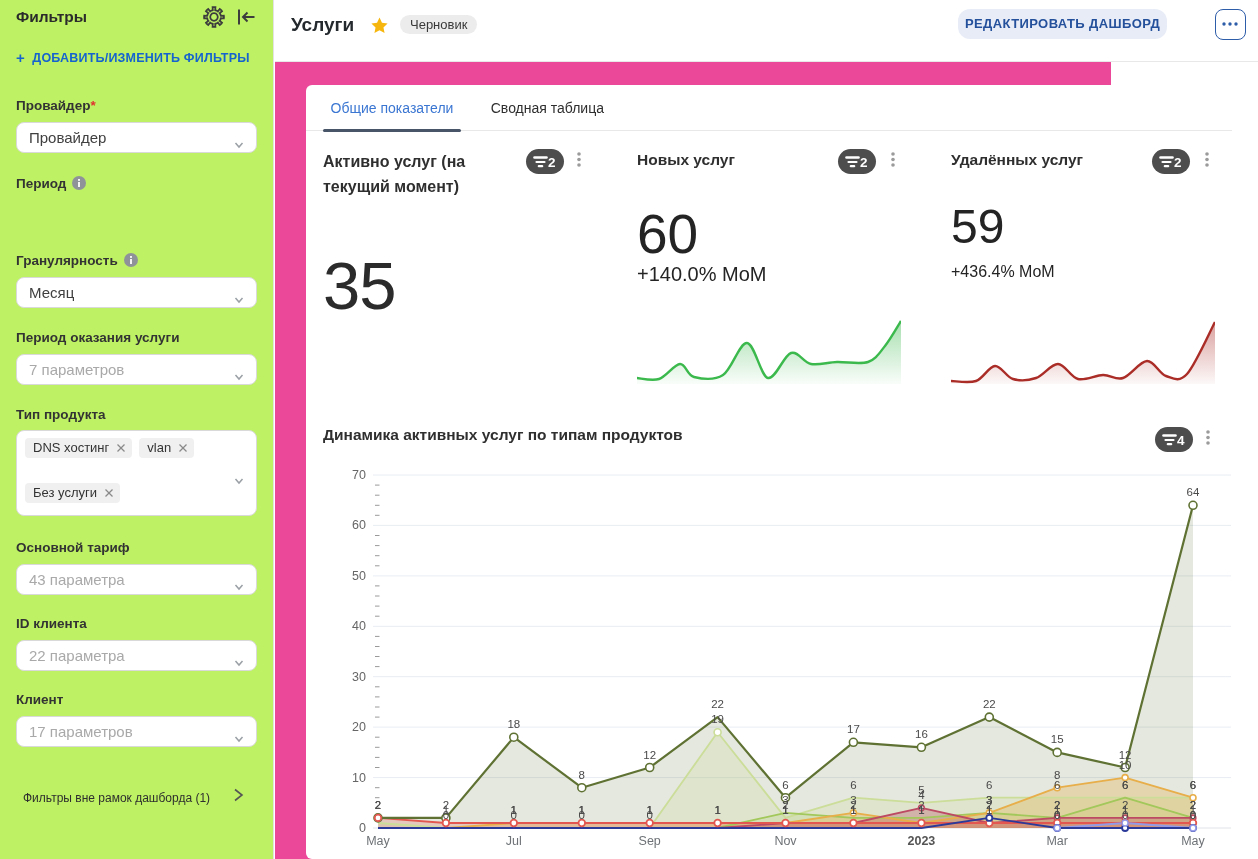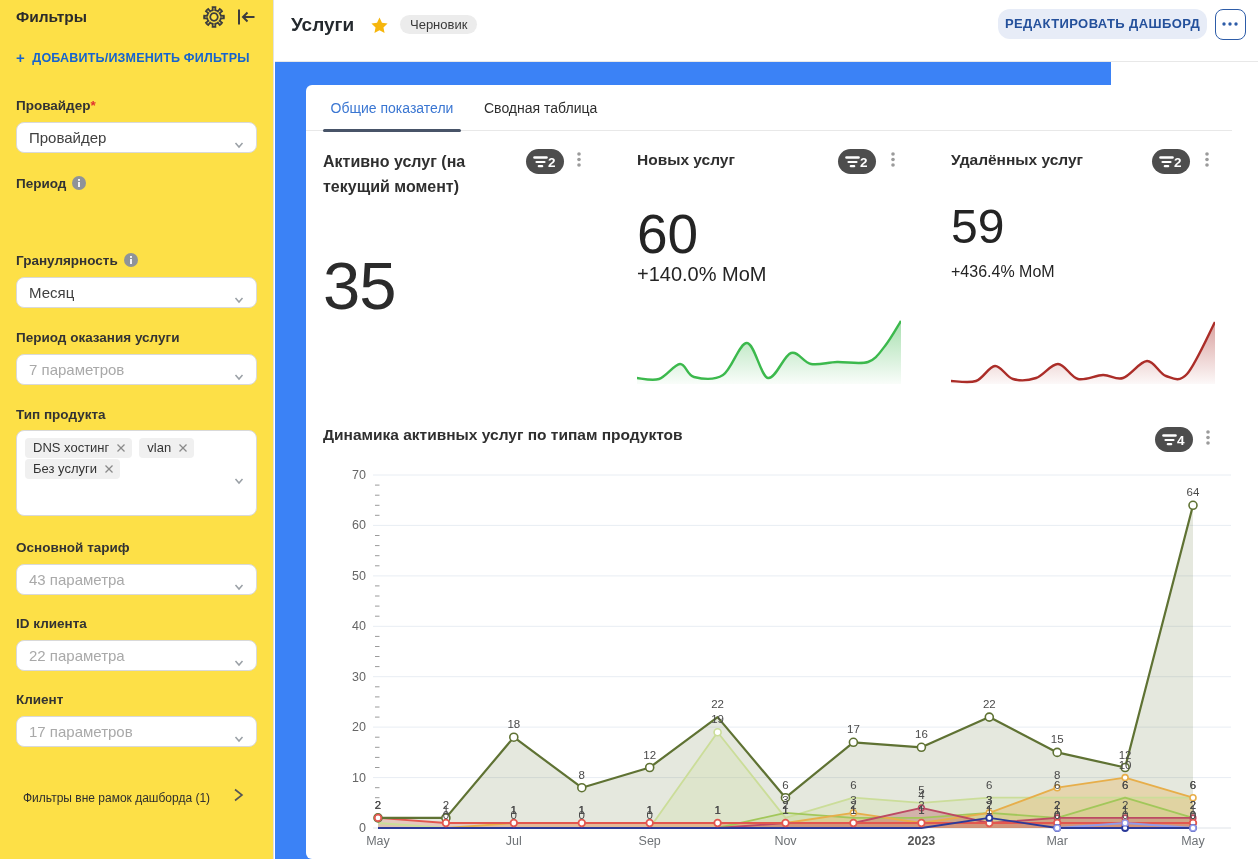--- a/index.html
+++ b/index.html
@@ -4,21 +4,21 @@
 html,body { width:1258px; height:859px; overflow:hidden; font-family:"Liberation Sans",sans-serif; background:#fff; position:relative; }
 .abs { position:absolute; }
 .lbl { position:absolute; left:16px; font-size:13.5px; font-weight:bold; color:#333; }
 .sel { position:absolute; left:16px; width:241px; height:31px; border:1px solid #d9d9d9; border-radius:8px; background:#fff; font-size:15px; line-height:29px; padding:0 12px; color:#404040; }
 .sel .ch { position:absolute; right:10px; top:9px; }
 .ph { color:#a9a9a9; }
 .tag { display:inline-flex; align-items:center; background:#f0f0f0; border-radius:4px; height:20px; padding:0 6px 0 8px; font-size:13px; color:#333; margin-right:7px; line-height:20px; white-space:nowrap; }
 </style></head>
 <body>
 
-<div class="abs" style="left:0;top:0;width:274px;height:859px;background:#fde047;border-right:1px solid #e2e2e2">
+<div class="abs" style="left:0;top:0;width:274px;height:859px;background:#bef264;border-right:1px solid #e2e2e2">
   <div class="abs" style="left:16px;top:8px;font-size:15.5px;font-weight:bold;color:#2b2b2b">Фильтры</div>
   <svg width="22" height="22" viewBox="0 0 22 22" style="position:absolute;left:203px;top:6px">
       <path d="M11.0,1.1 L11.3,1.1 L11.7,1.1 L12.0,1.2 L12.4,1.2 L12.2,4.2 L12.4,4.3 L12.7,4.3 L12.9,4.4 L13.1,4.4 L13.4,4.5 L13.6,4.6 L13.8,4.7 L14.0,4.8 L14.2,4.9 L14.5,5.0 L14.7,5.1 L14.9,5.3 L16.8,3.0 L17.1,3.2 L17.4,3.4 L17.6,3.6 L17.9,3.9 L18.1,4.1 L18.4,4.4 L18.6,4.6 L18.8,4.9 L19.0,5.2 L16.7,7.1 L16.9,7.3 L17.0,7.6 L17.1,7.8 L17.2,8.0 L17.3,8.2 L17.4,8.4 L17.5,8.6 L17.6,8.9 L17.6,9.1 L17.7,9.3 L17.7,9.6 L17.8,9.8 L20.8,9.6 L20.8,10.0 L20.9,10.3 L20.9,10.7 L20.9,11.0 L20.9,11.3 L20.9,11.7 L20.8,12.0 L20.8,12.4 L17.8,12.2 L17.7,12.4 L17.7,12.7 L17.6,12.9 L17.6,13.1 L17.5,13.4 L17.4,13.6 L17.3,13.8 L17.2,14.0 L17.1,14.2 L17.0,14.4 L16.9,14.7 L16.7,14.9 L19.0,16.8 L18.8,17.1 L18.6,17.4 L18.4,17.6 L18.1,17.9 L17.9,18.1 L17.6,18.4 L17.4,18.6 L17.1,18.8 L16.8,19.0 L14.9,16.7 L14.7,16.9 L14.5,17.0 L14.2,17.1 L14.0,17.2 L13.8,17.3 L13.6,17.4 L13.4,17.5 L13.1,17.6 L12.9,17.6 L12.7,17.7 L12.4,17.7 L12.2,17.8 L12.4,20.8 L12.0,20.8 L11.7,20.9 L11.3,20.9 L11.0,20.9 L10.7,20.9 L10.3,20.9 L10.0,20.8 L9.6,20.8 L9.8,17.8 L9.6,17.7 L9.3,17.7 L9.1,17.6 L8.9,17.6 L8.6,17.5 L8.4,17.4 L8.2,17.3 L8.0,17.2 L7.8,17.1 L7.6,17.0 L7.3,16.9 L7.1,16.7 L5.2,19.0 L4.9,18.8 L4.6,18.6 L4.4,18.4 L4.1,18.1 L3.9,17.9 L3.6,17.6 L3.4,17.4 L3.2,17.1 L3.0,16.8 L5.3,14.9 L5.1,14.7 L5.0,14.4 L4.9,14.2 L4.8,14.0 L4.7,13.8 L4.6,13.6 L4.5,13.4 L4.4,13.1 L4.4,12.9 L4.3,12.7 L4.3,12.4 L4.2,12.2 L1.2,12.4 L1.2,12.0 L1.1,11.7 L1.1,11.3 L1.1,11.0 L1.1,10.7 L1.1,10.3 L1.2,10.0 L1.2,9.6 L4.2,9.8 L4.3,9.6 L4.3,9.3 L4.4,9.1 L4.4,8.9 L4.5,8.6 L4.6,8.4 L4.7,8.2 L4.8,8.0 L4.9,7.8 L5.0,7.5 L5.1,7.3 L5.3,7.1 L3.0,5.2 L3.2,4.9 L3.4,4.6 L3.6,4.4 L3.9,4.1 L4.1,3.9 L4.4,3.6 L4.6,3.4 L4.9,3.2 L5.2,3.0 L7.1,5.3 L7.3,5.1 L7.5,5.0 L7.8,4.9 L8.0,4.8 L8.2,4.7 L8.4,4.6 L8.6,4.5 L8.9,4.4 L9.1,4.4 L9.3,4.3 L9.6,4.3 L9.8,4.2 L9.6,1.2 L10.0,1.2 L10.3,1.1 L10.7,1.1 Z M11,7.2 A3.8,3.8 0 1,0 11.01,7.2 Z" fill="none" stroke="#3d3d3d" stroke-width="1.8" fill-rule="evenodd"></path>
     </svg>
   <svg width="22" height="22" viewBox="0 0 22 22" style="position:absolute;left:235px;top:6px">
       <g stroke="#3d3d3d" stroke-width="2" fill="none">
 <line x1="4" y1="3.5" x2="4" y2="18.5"></line>
         <line x1="8.5" y1="11" x2="19.5" y2="11"></line>
 <polyline points="12.5,6.5 8,11 12.5,15.5" fill="none"></polyline>
       </g>
@@ -45,21 +45,21 @@
           <polyline points="3.5,5 7,9 10.5,5" fill="none" stroke="#9aa0a6" stroke-width="1.5"></polyline>
         </svg></span></div>
 
   <div class="lbl" style="top:330px">Период оказания услуги</div>
   <div class="sel" style="top:354px"><span class="ph">7 параметров</span><span class="ch"><svg width="14" height="14" viewBox="0 0 14 14">
           <polyline points="3.5,5 7,9 10.5,5" fill="none" stroke="#9aa0a6" stroke-width="1.5"></polyline>
         </svg></span></div>
 
   <div class="lbl" style="top:407px">Тип продукта</div>
   <div class="sel" style="top:430px;height:86px;padding:6px 8px">
-    <div style="line-height:20px;margin-bottom:0"><span class="tag">DNS хостинг<svg width="10" height="10" viewBox="0 0 10 10" style="margin-left:7px">
+    <div style="line-height:20px;margin-bottom:24px"><span class="tag">DNS хостинг<svg width="10" height="10" viewBox="0 0 10 10" style="margin-left:7px">
             <g stroke="#8a8a8a" stroke-width="1.3">
               <line x1="1.5" y1="1.5" x2="8.5" y2="8.5"></line>
               <line x1="8.5" y1="1.5" x2="1.5" y2="8.5"></line>
             </g>
           </svg></span><span class="tag">vlan<svg width="10" height="10" viewBox="0 0 10 10" style="margin-left:7px">
             <g stroke="#8a8a8a" stroke-width="1.3">
               <line x1="1.5" y1="1.5" x2="8.5" y2="8.5"></line>
               <line x1="8.5" y1="1.5" x2="1.5" y2="8.5"></line>
             </g>
           </svg></span></div>
@@ -88,43 +88,43 @@
   <div class="sel" style="top:716px"><span class="ph">17 параметров</span><span class="ch"><svg width="14" height="14" viewBox="0 0 14 14">
           <polyline points="3.5,5 7,9 10.5,5" fill="none" stroke="#9aa0a6" stroke-width="1.5"></polyline>
         </svg></span></div>
 
   <div class="abs" style="left:23px;top:786px;width:210px;font-size:12px;color:#2e2e2e;line-height:24px">Фильтры вне рамок дашборда (1)</div>
   <svg width="14" height="16" style="position:absolute;left:231px;top:787px">
       <polyline points="4,2.5 11,8 4,13.5" fill="none" stroke="#555" stroke-width="1.6"></polyline>
     </svg>
 </div>
 
-<div class="abs" style="left:275px;top:0;width:836px;height:859px;background:#3b82f6">
+<div class="abs" style="left:275px;top:0;width:836px;height:859px;background:#ec4899">
 
   <div class="abs" style="left:0;top:0;width:983px;height:62px;background:#fff;border-bottom:1px solid #e8e8e8">
     <div class="abs" style="left:16px;top:14px;font-size:19px;font-weight:bold;color:#24292e">Услуги&nbsp;&nbsp; <svg width="19" height="19" viewBox="0 0 24 24" style="vertical-align:-4px">
           <path d="M12 1.8l3.1 6.7 7.1.9-5.2 5 1.4 7.2L12 18l-6.4 3.6L7 14.4l-5.2-5 7.1-.9z" fill="#f6b60d"></path>
         </svg></div>
     <div class="abs" style="left:125px;top:15px;height:19px;background:#ececec;border-radius:10px;font-size:13px;color:#3a3a3a;line-height:19px;padding:0 10px">Черновик</div>
-    <div class="abs" style="left:723px;top:9px;width:209px;height:30px;background:#e7ecf7;border-radius:12px;text-align:center;line-height:30px;font-size:13px;font-weight:bold;color:#24509b;letter-spacing:.4px">РЕДАКТИРОВАТЬ ДАШБОРД</div>
+    <div class="abs" style="left:683px;top:9px;width:209px;height:30px;background:#e7ecf7;border-radius:12px;text-align:center;line-height:30px;font-size:13px;font-weight:bold;color:#24509b;letter-spacing:.4px">РЕДАКТИРОВАТЬ ДАШБОРД</div>
     <div class="abs" style="left:940px;top:9px;width:31px;height:31px;border:1.5px solid #2d5ca8;border-radius:8px">
       <svg width="28" height="28">
           <circle cx="8" cy="14" r="1.7" fill="#2d5ca8"></circle>
           <circle cx="14" cy="14" r="1.7" fill="#2d5ca8"></circle>
           <circle cx="20" cy="14" r="1.7" fill="#2d5ca8"></circle>
         </svg>
     </div>
   </div>
 
   <div class="abs" style="left:31px;top:85px;width:926px;height:774px;background:#fff;border-radius:6px">
 
     <div class="abs" style="left:0;top:0;width:926px;height:46px;border-bottom:1px solid #e8e8e8"></div>
     <div class="abs" style="left:17px;top:0;width:138px;height:46px;text-align:center;font-size:14px;color:#3a76d2;line-height:46px">Общие показатели</div>
     <div class="abs" style="left:17px;top:44px;width:138px;height:3px;background:#485468;border-radius:2px"></div>
-    <div class="abs" style="left:178px;top:0;width:120px;height:46px;text-align:left;font-size:14px;color:#2e2e2e;line-height:46px">Сводная таблица</div>
+    <div class="abs" style="left:178px;top:0;width:120px;height:46px;text-align:right;font-size:14px;color:#2e2e2e;line-height:46px">Сводная таблица</div>
 
     <div class="abs" style="left:17px;top:0;width:290px;height:320px">
       <div class="abs" style="left:0;top:64px;width:195px;font-size:16px;font-weight:bold;color:#2f2f2f;line-height:25px">Активно услуг (на текущий момент)</div>
       <div style="position:absolute;left:203px;top:64px;width:38px;height:25px;background:#4d4d4d;border-radius:13px;"><svg width="38" height="25" viewBox="0 0 38 25">
             <g stroke="#fff" stroke-linecap="round">
               <line x1="8.5" y1="8.5" x2="20.5" y2="8.5" stroke-width="2.6"></line>
               <line x1="10.5" y1="13" x2="18.5" y2="13" stroke-width="2.2"></line>
               <line x1="12.8" y1="17.2" x2="16.2" y2="17.2" stroke-width="2.2"></line>
               <text x="22" y="17.5" font-size="13.5" font-weight="bold" fill="#fff" stroke="none" font-family="Liberation Sans">2</text>
             </g>

